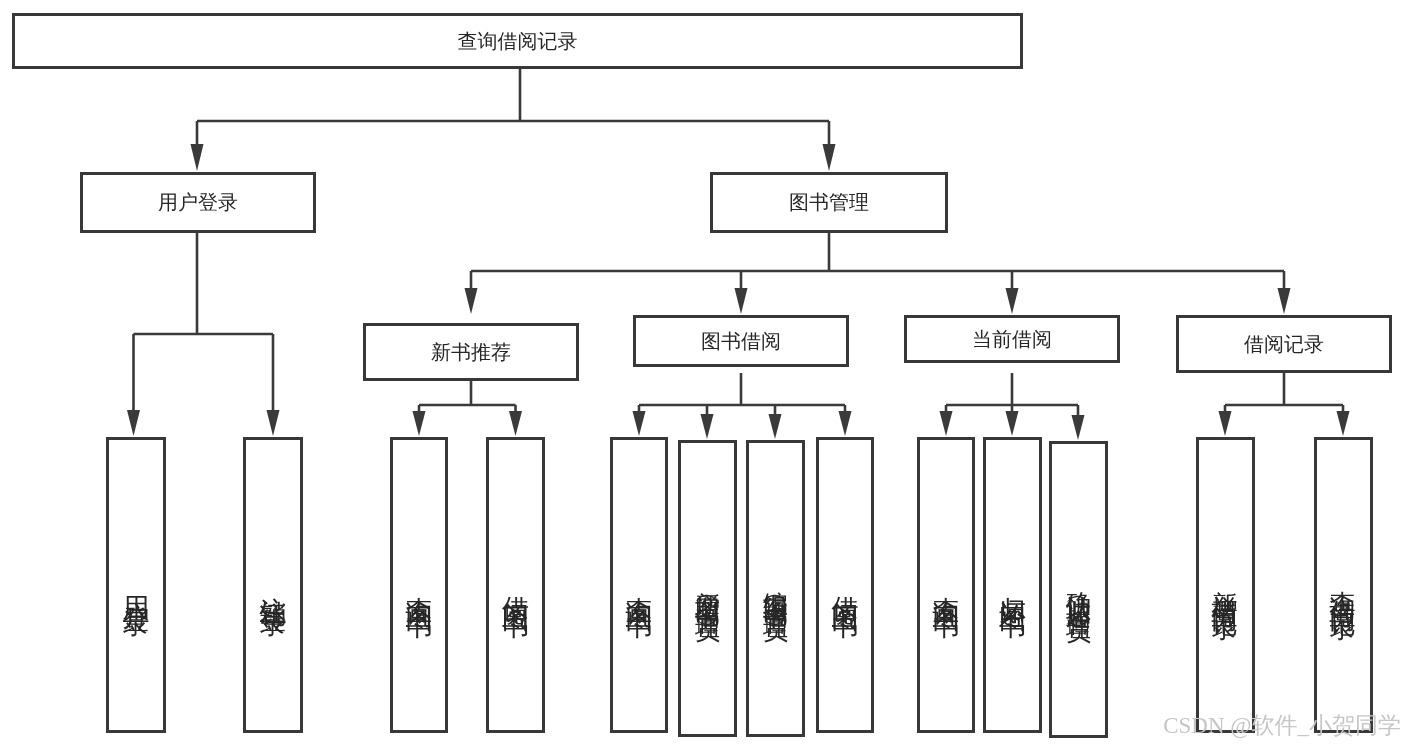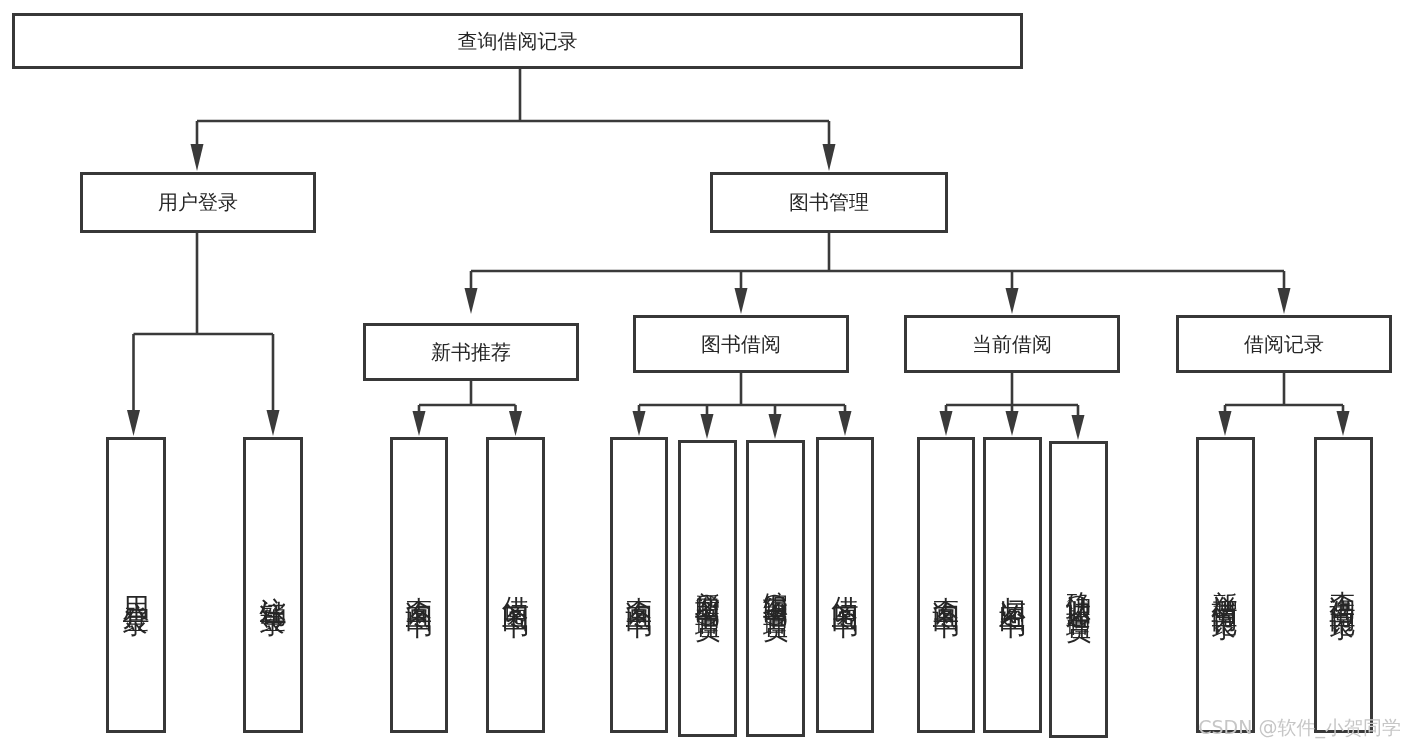--- a/index.html
+++ b/index.html
@@ -39,24 +39,25 @@
     white-space: nowrap;
     color: #262626;
   }
   .t4 { font-size: 27px; letter-spacing: 5px; }
   .t6 { font-size: 26px; letter-spacing: 5px; }
   .t9 { font-size: 25px; letter-spacing: 4px; }
   #watermark {
     position: absolute;
     right: 4px;
     bottom: 6px;
-    font-size: 19px;
+    font-size: 23px;
     color: #c6c6c6;
     z-index: 2;
     white-space: nowrap;
+    font-family: Liberation Serif, serif;
   }
 </style>
 </head>
 <body>
 
 <div id="stage">
 
   <svg id="wires" viewBox="0 0 1405 747" xmlns="http://www.w3.org/2000/svg">
     <g stroke="#3a3a3a" stroke-width="2.6" fill="none">
 
@@ -137,24 +138,24 @@
   <div class="node hbox" style="left:80px; top:172px; width:236px; height:61px;">
     <span>用户登录</span>
   </div>
   <div class="node hbox" style="left:710px; top:172px; width:238px; height:61px;font-family:Liberation Mono, monospace;">
     <span>图书管理</span>
   </div>
 
   <div class="node hbox" style="left:363px; top:323px; width:216px; height:58px;">
     <span>新书推荐</span>
   </div>
-  <div class="node hbox" style="left:633px; top:315px; width:216px; height:58px;">
+  <div class="node hbox" style="left:633px; top:315px; width:216px; height:52px;">
     <span>图书借阅</span>
   </div>
-  <div class="node hbox" style="left:904px; top:315px; width:216px; height:58px;">
+  <div class="node hbox" style="left:904px; top:315px; width:216px; height:48px;">
     <span>当前借阅</span>
   </div>
   <div class="node hbox" style="left:1176px; top:315px; width:216px; height:58px;justify-content:center;">
     <span>借阅记录</span>
   </div>
 
   <div class="node vbox" style="left:106px; top:437px; width:60px; height:296px;">
     <span class="t4">用户登录</span>
   </div>
   <div class="node vbox" style="left:243px; top:437px; width:60px; height:296px;">

